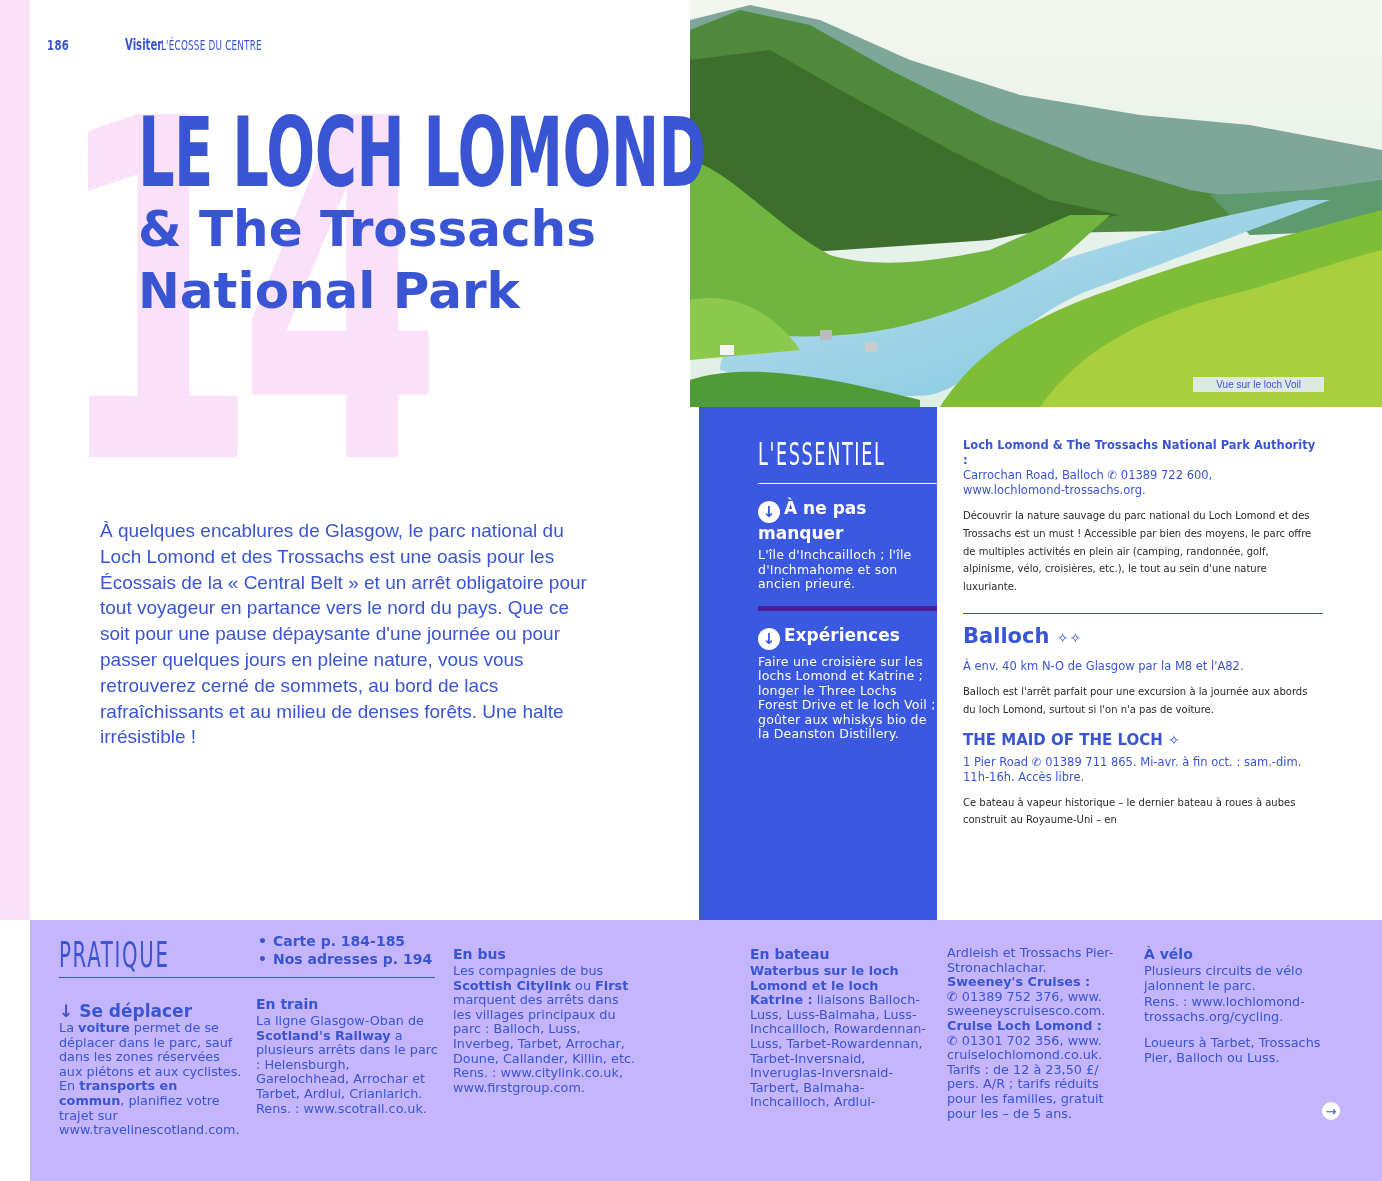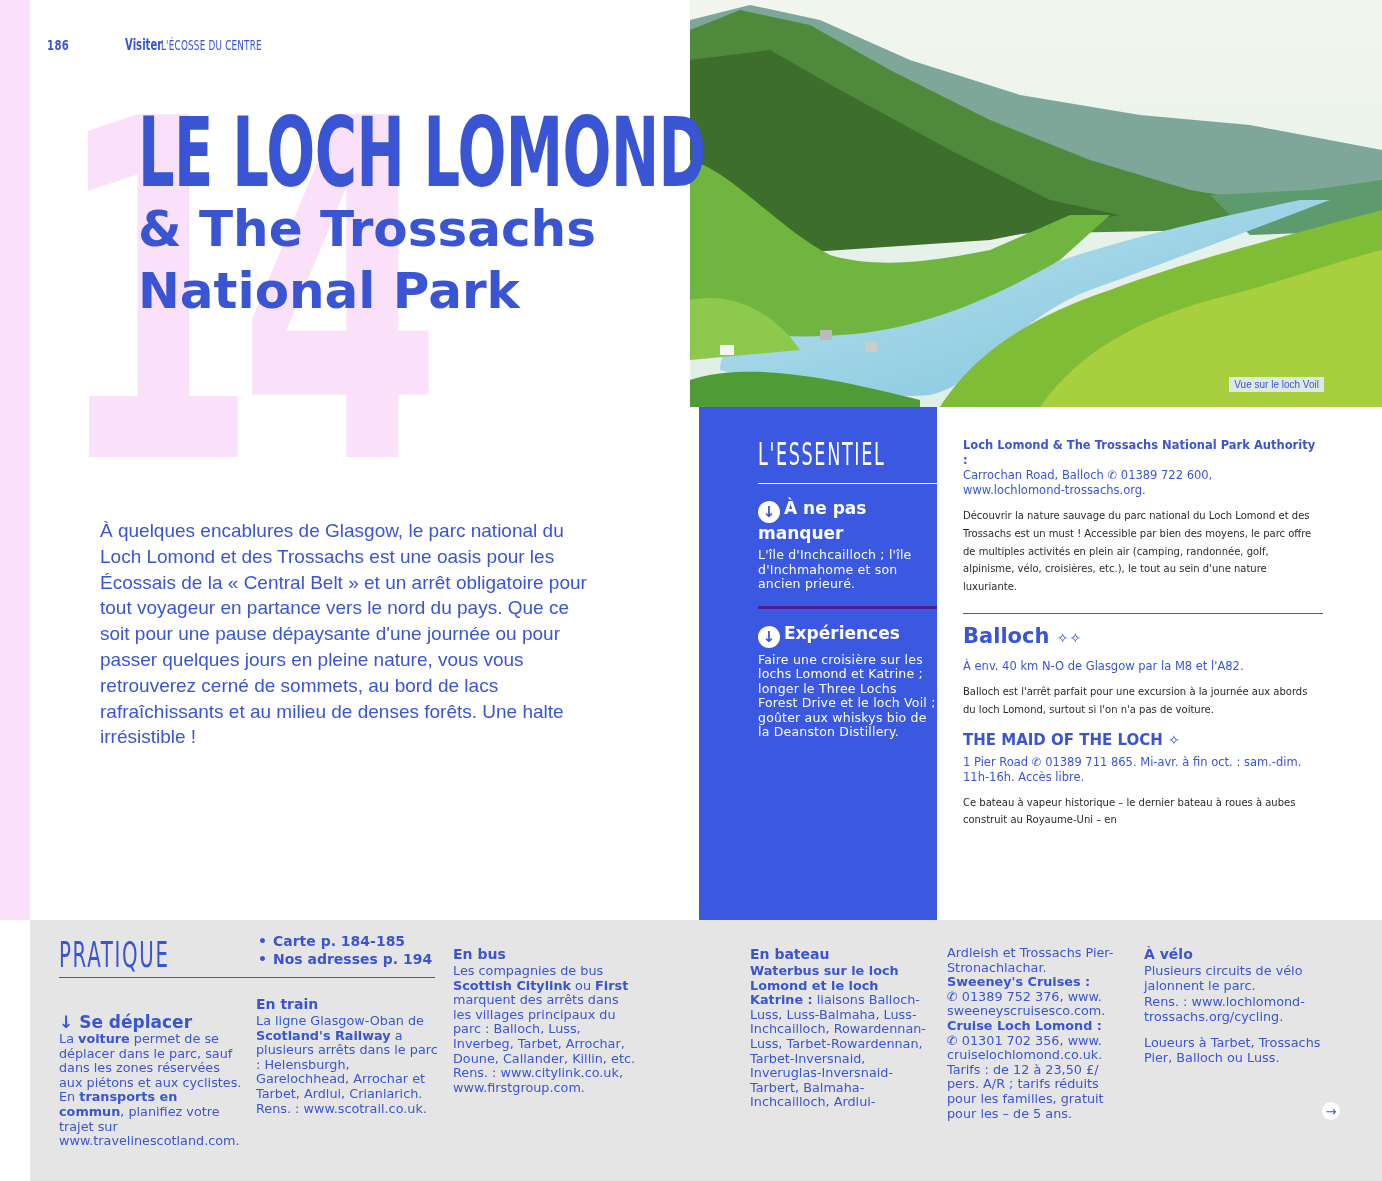--- a/index.html
+++ b/index.html
@@ -16,41 +16,41 @@
   .big-number { position: absolute; left: 55px; top: 60px; font-family: "DejaVu Sans", sans-serif; font-weight: bold; font-size: 470px; line-height: 1; color: #fbe0fa; letter-spacing: -30px; transform: scaleX(0.62); transform-origin: left top; z-index: 0; }
 
   .title-block { position: absolute; left: 138px; top: 108px; z-index: 1; }
   .title-main { font-family: "DejaVu Sans", sans-serif; font-weight: bold; font-size: 96px; line-height: 90px; color: #3a55d4; transform: scaleX(0.6); transform-origin: left; white-space: nowrap; letter-spacing: -1px; }
   .title-sub { font-family: "DejaVu Sans", sans-serif; font-weight: bold; font-size: 50px; line-height: 62px; color: #3a55d4; margin-top: 0px; white-space: nowrap; }
 
   .intro { position: absolute; left: 100px; top: 518px; width: 500px; font-family: Liberation Sans, sans-serif; font-size: 19px; line-height: 25.8px; color: #3a55d4; }
 
   .hero-image { position: absolute; left: 690px; top: 0; width: 692px; height: 407px; overflow: hidden; background: #8bb35a; }
   .hero-image svg { display: block; }
-  .caption { position: absolute; right: 58px; top: 377px; background: rgba(230,235,245,0.9); color: #3a55d4; font-size: 10px; padding: 2px 5px; font-family: "Liberation Sans", sans-serif; }
+  .caption { position: absolute; right: 58px; top: 377px; background: rgba(230,235,245,0.9); color: #3a55d4; font-size: 10px; padding: 2px 23px; font-family: "Liberation Sans", sans-serif; }
 
   .essentiel { position: absolute; left: 691px; top: 407px; width: 238px; height: 513px; background: #3a58e0; color: #ffffff; padding-left: 59px; margin-left: 8px; }
   .ess-title { font-family: "DejaVu Sans", sans-serif; font-size: 32px; margin-top: 28px; letter-spacing: 3px; transform: scaleX(0.55); transform-origin: left; white-space: nowrap; }
   .ess-rule { height: 1px; background: #ffffff; margin-top: 10px; margin-right: 0; }
-  .ess-block { padding-top: 14px; padding-bottom: 14px; border-bottom: 3px solid #4c1d95; }
+  .ess-block { padding-top: 14px; padding-bottom: 14px; border-bottom: 5px solid #4c1d95; }
   .ess-block:last-child { border-bottom: none; }
   .ess-head { font-family: "DejaVu Sans", sans-serif; font-weight: bold; font-size: 17px; line-height: 20px; display: block; }
   .ess-icon { display: inline-flex; width: 22px; height: 22px; border-radius: 50%; background: #fff; color: #3a58e0; align-items: center; justify-content: center; font-size: 15px; font-weight: bold; vertical-align: -3px; margin-right: 4px; }
   .ess-body { font-size: 12.5px; line-height: 14.5px; margin-top: 5px; font-family: "DejaVu Sans", sans-serif; letter-spacing: 0.2px; }
 
   .right-col { position: absolute; left: 963px; top: 434px; width: 360px; font-family: "DejaVu Sans", sans-serif; }
   .poi-title { font-size: 21px; font-weight: bold; line-height: 25px; color: #3a55d4; }
   .stars { font-size: 14px; letter-spacing: 1px; }
   .poi-meta { font-size: 11.5px; line-height: 15px; color: #3a55d4; margin-top: 4px; }
   .poi-meta b { font-weight: bold; }
   .poi-text { font-size: 10px; line-height: 17.8px; color: #2a2a2a; margin-top: 9px; }
   .poi-rule { height: 1px; background: #3a55d4; margin-top: 17px; margin-bottom: 10px; }
   .sub-title { font-size: 15px; font-weight: bold; color: #3a55d4; margin-top: 12px; }
 
-  .pratique { position: absolute; left: 30px; top: 920px; width: 1352px; height: 261px; background: #e5e5e5; color: #3a55d4; font-family: "DejaVu Sans", sans-serif; }
+  .pratique { position: absolute; left: 30px; top: 920px; width: 1352px; height: 261px; background: #c4b5fd; color: #3a55d4; font-family: "DejaVu Sans", sans-serif; }
   .prat-title { position: absolute; left: 29px; top: 14px; font-size: 36px; letter-spacing: 3px; transform: scaleX(0.55); transform-origin: left; white-space: nowrap; }
   .prat-links { position: absolute; left: 228px; top: 12px; font-size: 14px; font-weight: bold; line-height: 18px; }
   .prat-links li { list-style: none; }
   .prat-links li::before { content: "\2022"; margin-right: 6px; }
   .prat-rule { position: absolute; left: 29px; top: 57px; width: 376px; height: 1px; background: #3a55d4; }
   .col { position: absolute; font-size: 12.8px; line-height: 14.6px; }
   .col h4 { font-size: 14px; font-weight: bold; line-height: 17px; margin-bottom: 1px; }
   .col h3 { font-size: 17px; font-weight: bold; line-height: 20px; }
   .col b { font-weight: bold; }
   .col p { margin: 0; }
@@ -150,21 +150,21 @@
 </section>
 
 <section class="pratique">
   <div class="prat-title">PRATIQUE</div>
   <ul class="prat-links">
     <li>Carte p. 184-185</li>
     <li>Nos adresses p. 194</li>
   </ul>
   <div class="prat-rule"></div>
 
-  <div class="col" style="left:29px; top:92px; width:185px;">
+  <div class="col" style="left:29px; top:81px; width:185px;">
     <h3><span>↓</span> <span>Se déplacer</span></h3>
     <p><span>La </span><b>voiture</b><span> permet de se déplacer dans le parc, sauf dans les zones réservées aux piétons et aux cyclistes. En </span><b>transports en commun</b><span>, planifiez votre trajet sur www.travelinescotland.com.</span></p>
   </div>
 
   <div class="col" style="left:226px; top:76px; width:185px;">
     <h4>En train</h4>
     <p><span>La ligne Glasgow-Oban de </span><b>Scotland's Railway</b><span> a plusieurs arrêts dans le parc : Helensburgh, Garelochhead, Arrochar et Tarbet, Ardlui, Crianlarich. Rens. : www.scotrail.co.uk.</span></p>
   </div>
 
   <div class="col" style="left:423px; top:26px; width:185px;">

